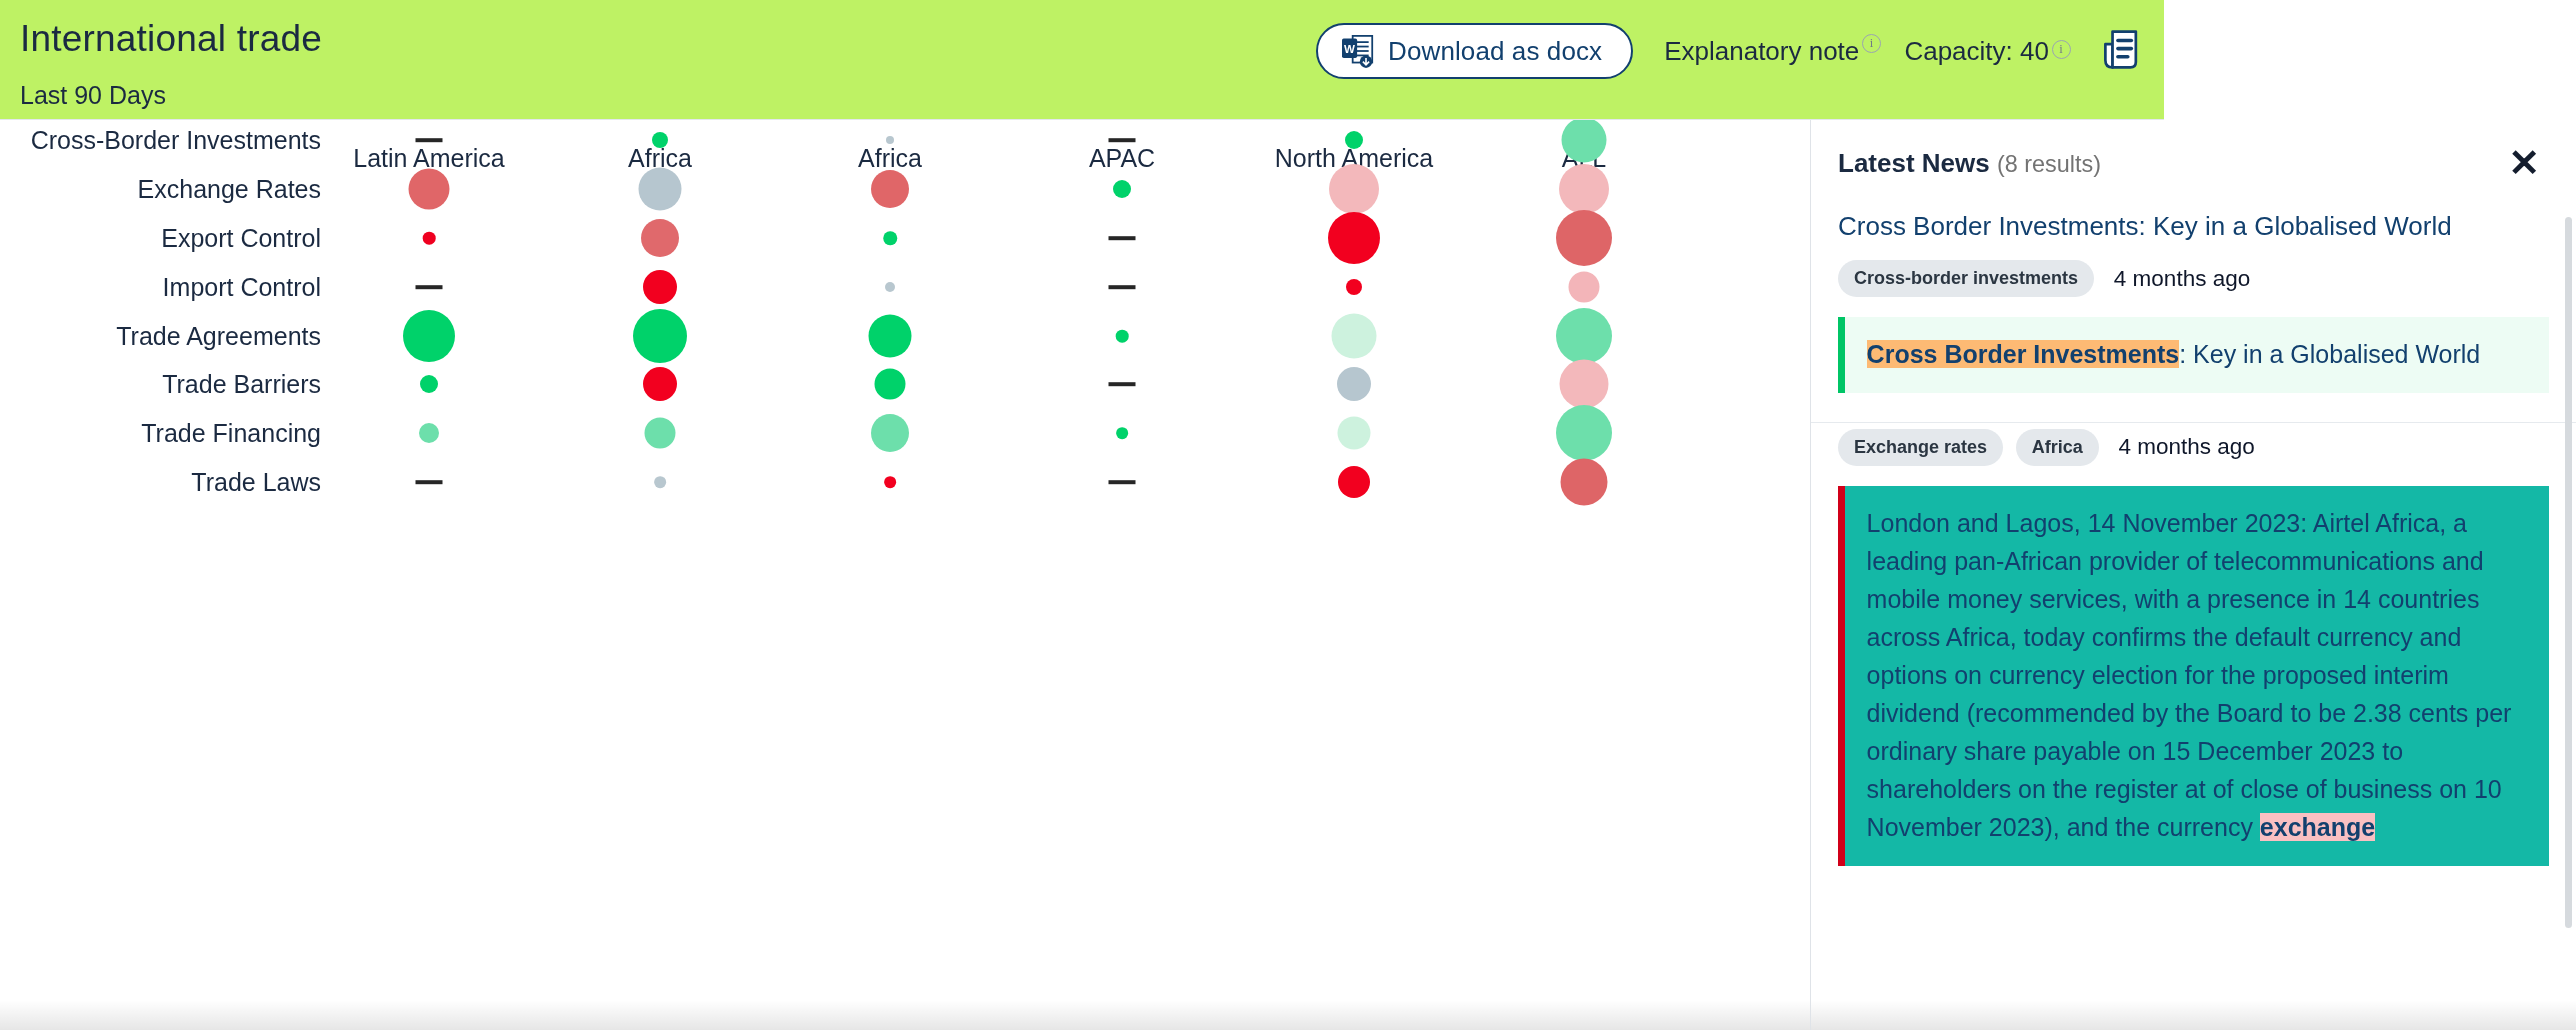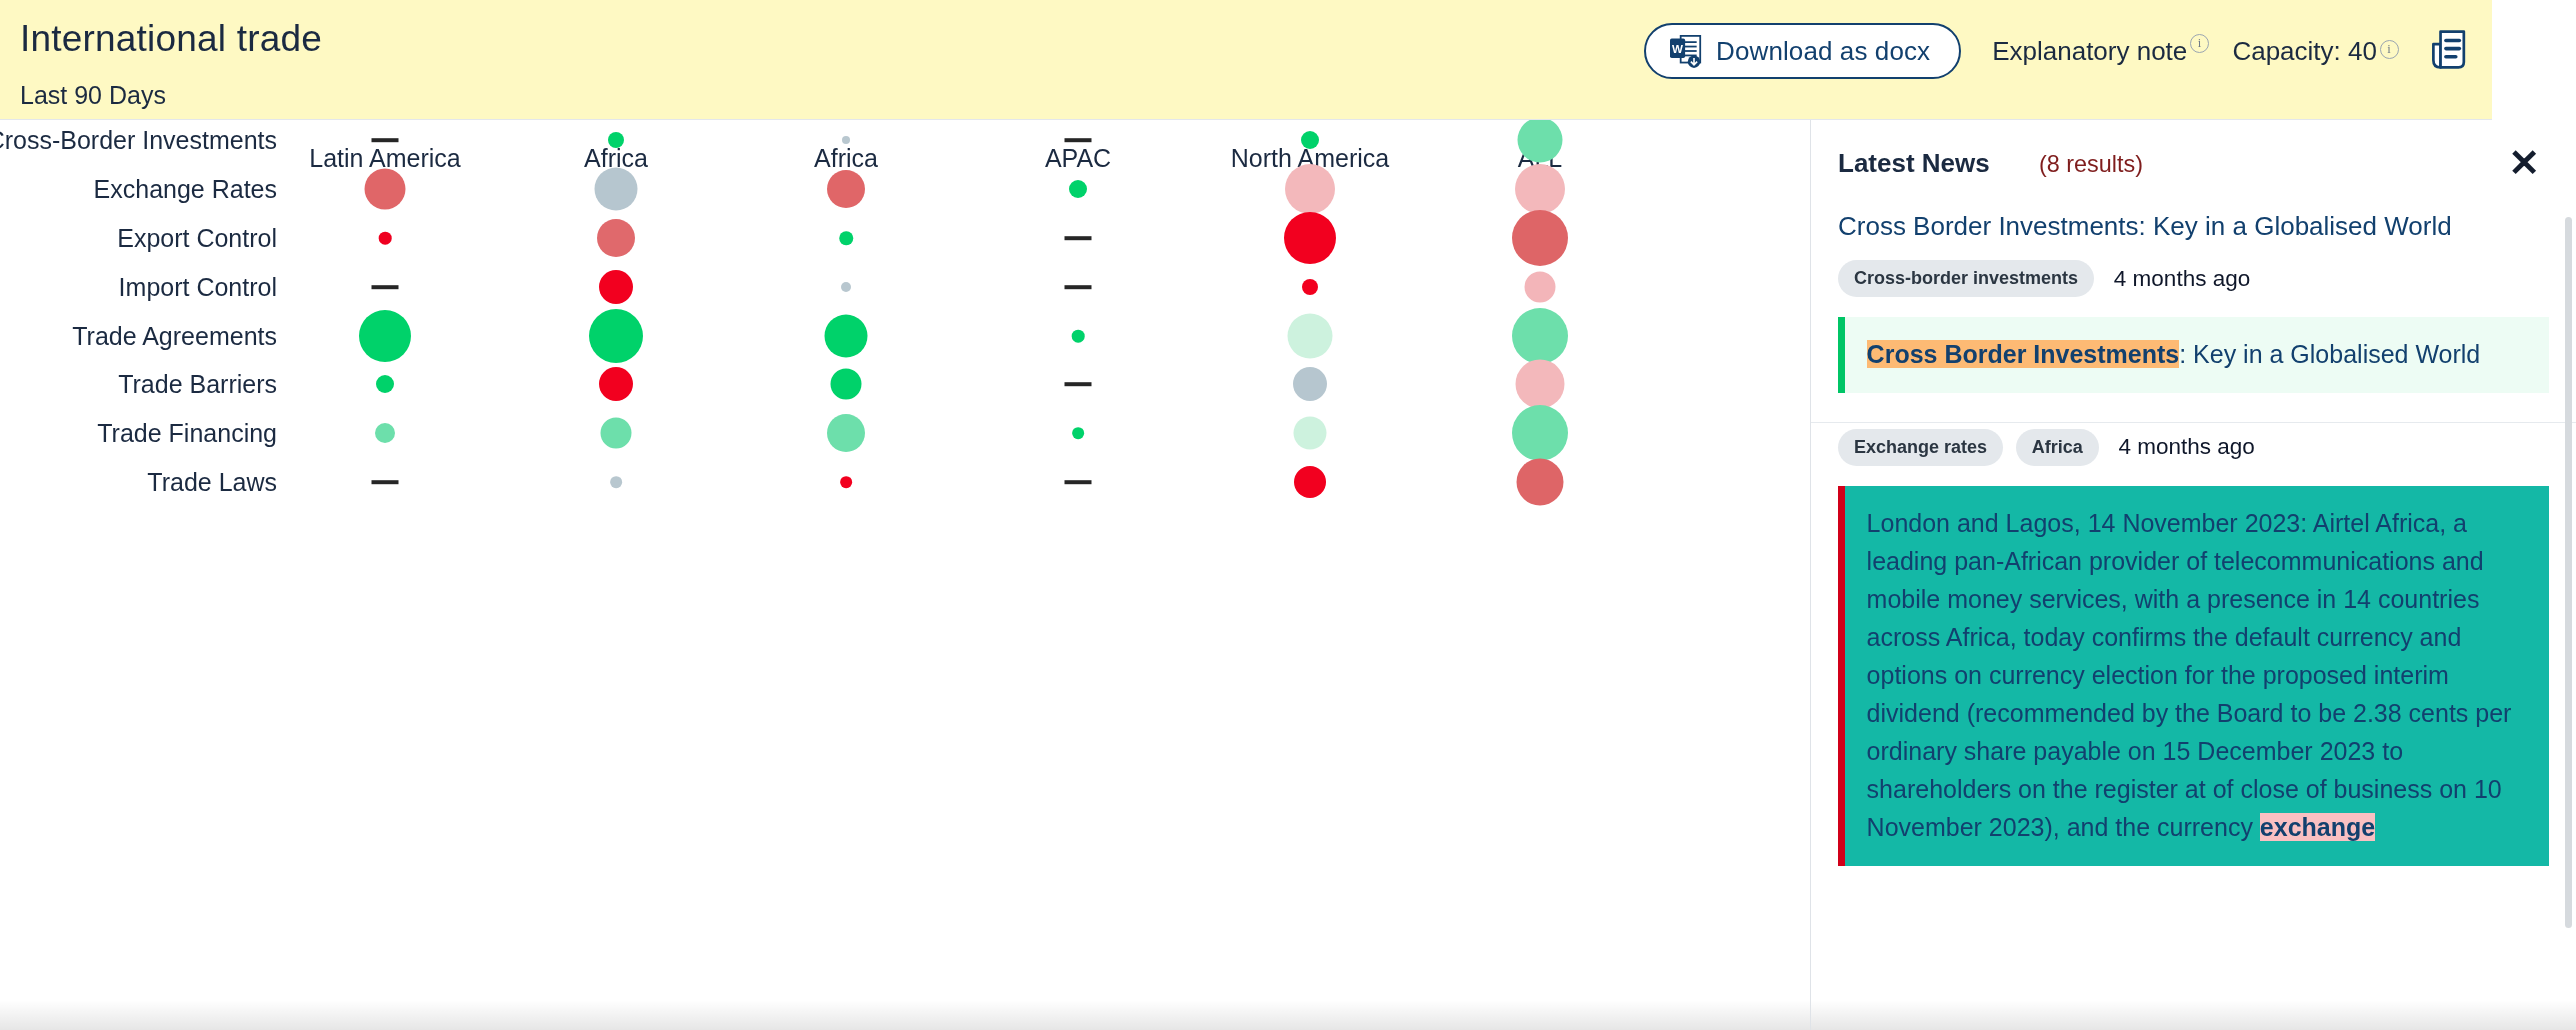--- a/index.html
+++ b/index.html
@@ -6,23 +6,23 @@
   html, body {
     width: 2576px; height: 1031px;
     font-family: "Liberation Sans", sans-serif;
     background: #ffffff;
     overflow: hidden;
     color: #1b2a41;
   }
 
   
   .header {
-    position: absolute; left: 0; top: 0; width: 2492px; height: 120px;
+    position: absolute; left: 0; top: 0; width: 2164px; height: 120px;
     border-bottom: 1.8px solid #e3e7ec;
-    background: #fef9c3;
+    background: #bef264;
   }
   .title-block { position: absolute; left: 20px; top: 20px; }
   .page-title { font-size: 37px; font-weight: 400; color: #1b2a41; letter-spacing: 0.2px; line-height: 1.05; }
   .page-subtitle { font-size: 25px; font-weight: 400; color: #1b2a41; margin-top: 22px; }
 
   .header-right {
     position: absolute; right: 16px; top: 23.4px;
     display: flex; align-items: center; gap: 0px;
   }
   .download-btn {
@@ -52,21 +52,21 @@
     margin-left: 23.4px; width: 54px; height: 56px;
     display: flex; align-items: center; justify-content: center; cursor: pointer;
   }
 
   
   .matrix-panel {
     position: absolute; left: 0; top: 120px; width: 1810px; height: 911px;
     background: #fff; overflow: hidden;
   }
   .matrix {
-    position: relative; width: 1810px; height: 911px;
+    position: relative; width: 1810px; height: 911px; margin-left: 44px;
   }
   .col-head {
     position: absolute; top: 24px; transform: translateX(-50%);
     font-size: 25px; color: #1b2a41; white-space: nowrap;
   }
   .row-label {
     position: absolute; right: 1533px; transform: translateY(-50%);
     font-size: 25px; color: #1b2a41; text-align: right;
     width: 378px; line-height: 1.32;
   }
@@ -87,21 +87,21 @@
   
   .news-panel {
     position: absolute; left: 1810px; top: 120px; width: 766px; height: 911px;
     background: #fff; border-left: 1.8px solid #dfe3e8; overflow: hidden;
   }
   .news-header {
     position: relative; height: 86px; padding: 0 36px 0 27px;
     display: flex; align-items: center; justify-content: space-between;
   }
   .news-title { font-size: 26px; font-weight: 700; color: #1b2a41; }
-  .news-title .count { font-weight: 400; color: #7f1d1d; font-size: 23.4px; margin-left: 42px; }
+  .news-title .count { font-weight: 400; color: #737373; font-size: 23.4px; }
   .close-x {
     font-size: 38px; font-weight: 700; color: #141d2e; cursor: pointer; line-height: 1;
   }
   .news-item { padding: 5.4px 27px 29px 27px; border-bottom: 1.8px solid #e6eaee; }
   .news-item:last-child { border-bottom: none; }
   .news-headline { font-size: 26px; color: #12406e; margin-bottom: 18px; cursor: pointer; }
   .tag-row { display: flex; align-items: center; gap: 12.6px; margin-bottom: 20px; }
   .tag {
     background: #e4e8ec; color: #2b3642; border-radius: 20px;
     font-size: 18px; font-weight: 700; padding: 8px 16px; white-space: nowrap;

